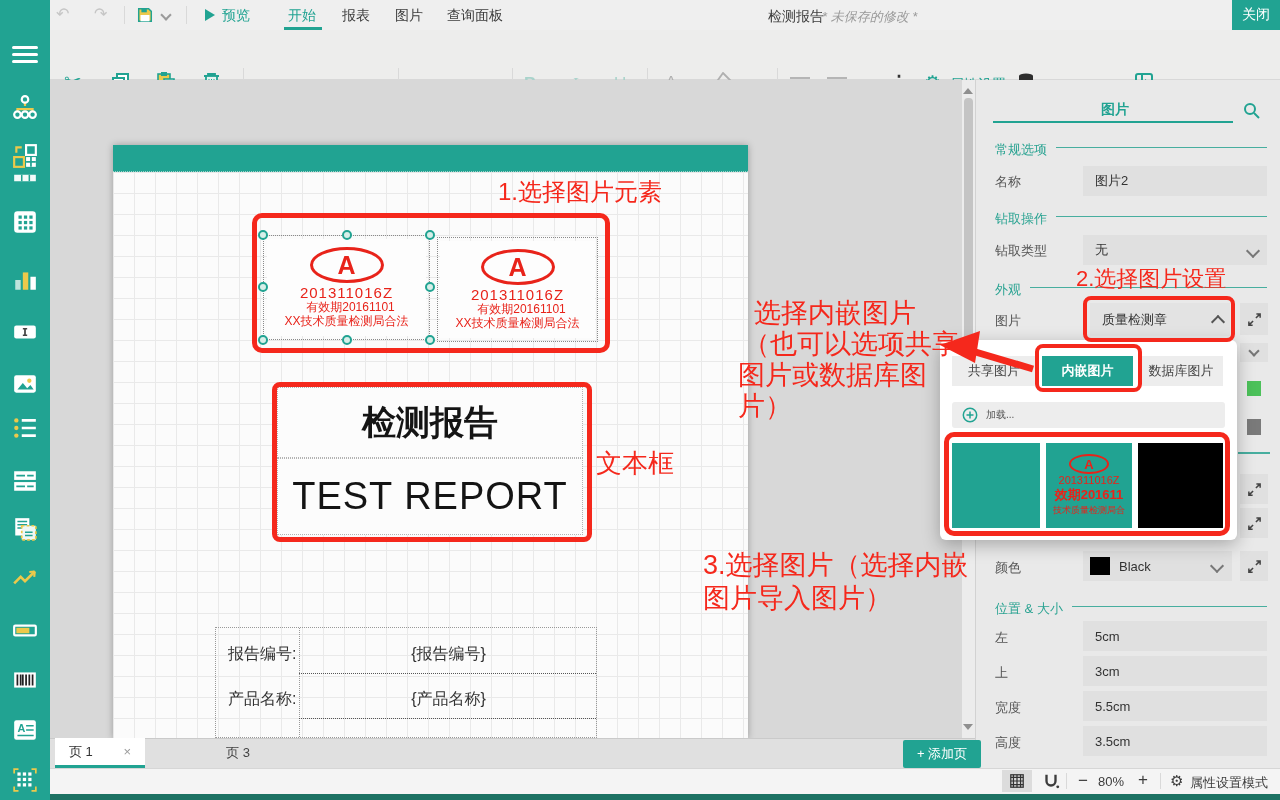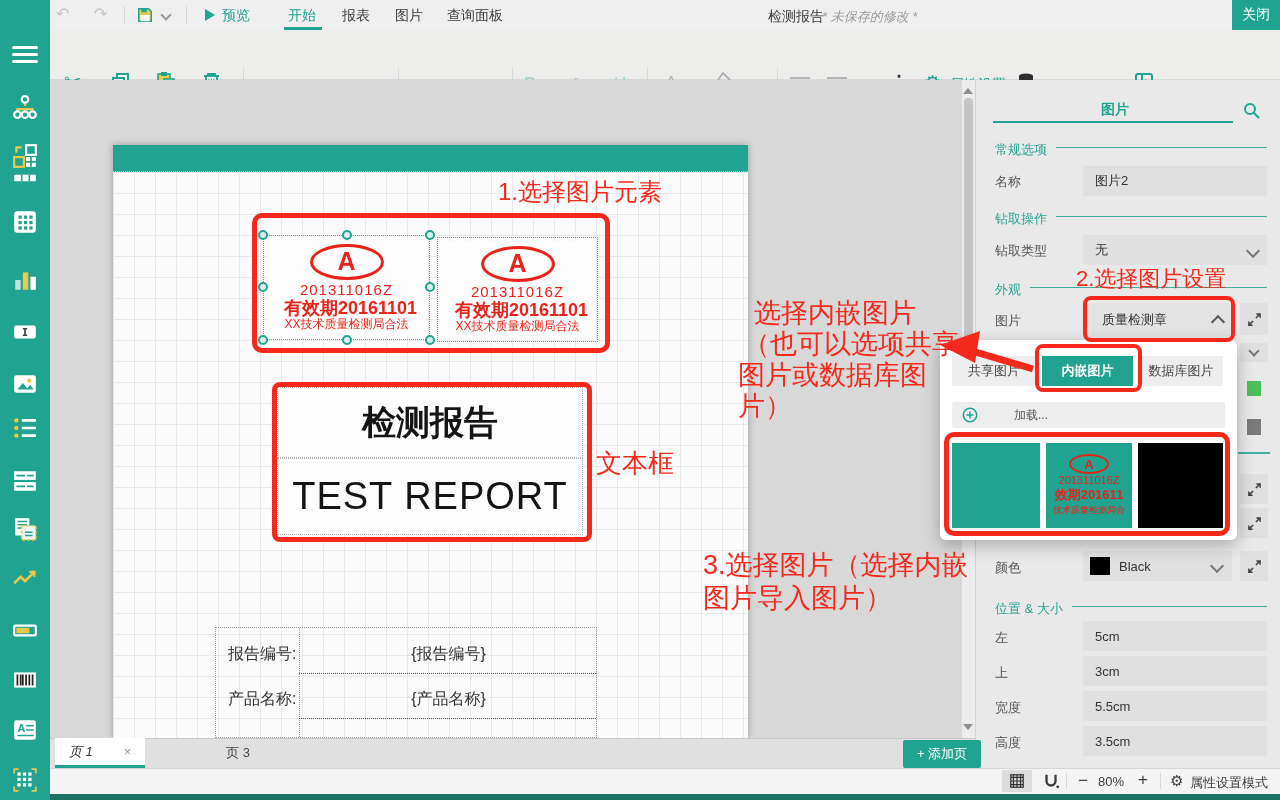--- a/index.html
+++ b/index.html
@@ -39,21 +39,21 @@
   .page-band{left:0;top:0;width:635px;height:27px;background:#21a392;border-bottom:1px dotted #9fd3ca;box-sizing:border-box;}
   .page-grid{left:0;top:27px;width:635px;height:567px;
     background-image:linear-gradient(#e9e9e9 1px,transparent 1px),linear-gradient(90deg,#e9e9e9 1px,transparent 1px);
     background-size:21px 21px;}
   .selrect{border:1px dotted #8a8a8a;box-sizing:border-box;}
   .handle{width:10px;height:10px;border:2px solid #21a392;background:#d8efe9;border-radius:50%;box-sizing:border-box;z-index:5;}
   .stamp{display:flex;flex-direction:column;align-items:center;justify-content:center;color:#e8231a;background:#fdfdfd;}
   .st-ellipse{width:74px;height:36px;border:3px solid #e8231a;border-radius:50%;display:flex;align-items:center;justify-content:center;box-sizing:border-box;}
   .st-letter{font-size:25px;font-weight:bold;line-height:1;}
   .st-serial{font-size:15px;letter-spacing:1px;margin-top:1px;}
-  .st-valid{font-size:18px;font-weight:bold;line-height:1.15;margin-left:8px;}
+  .st-valid{font-size:12px;font-weight:normal;line-height:1.15;margin-left:8px;}
   .st-agency{font-size:12px;line-height:1.1;white-space:nowrap;}
   .txtbox{background:#fcfcfc;border:1px dotted #b3b3b3;box-sizing:border-box;color:#141414;}
   .dtable{border:1px dotted #999;box-sizing:border-box;background:transparent;overflow:hidden;}
   .dot-line{border-top:1px dotted #555;height:0;}
   .dot-vline{border-left:1px dotted #999;width:0;}
   .cell-t{font-size:16px;color:#333;}
 
   
   .vscroll{left:962px;top:80px;width:13px;height:658px;background:#ececec;}
   .vthumb{left:2px;top:18px;width:9px;height:420px;background:#c4c4c4;border-radius:4px;}
@@ -77,21 +77,21 @@
          box-shadow:0 5px 18px rgba(0,0,0,.28);z-index:30;}
   .pp-tab{height:30px;font-size:13px;color:#444;background:#ededed;}
   .pp-tab.active{background:#21a392;color:#fff;font-weight:bold;}
   .thumb{width:88px;height:85px;}
   .mini-stamp{display:flex;flex-direction:column;align-items:center;justify-content:center;color:#e8231a;background:#21a392;}
   .ms-ellipse{width:40px;height:20px;border:2px solid #e8231a;border-radius:50%;display:flex;align-items:center;justify-content:center;box-sizing:border-box;}
 
   
   .pagebar{left:50px;top:738px;width:925px;height:30px;background:#e0e0e0;border-top:1px solid #cacaca;box-sizing:border-box;}
   .ptab{top:738px;height:30px;font-size:13px;color:#444;}
-  .ptab.active{background:#fff;border-bottom:3px solid #21a392;box-sizing:border-box;color:#333;font-style:italic;}
+  .ptab.active{background:#fff;border-bottom:3px solid #21a392;box-sizing:border-box;color:#333;}
   .addpage{left:903px;top:740px;width:78px;height:28px;background:#21a392;color:#fff;font-size:13px;border-radius:2px;}
 
   
   .statusbar{left:50px;top:768px;width:1230px;height:26px;background:#f4f4f4;border-top:1px solid #d6d6d6;box-sizing:border-box;}
   .sb-t{font-size:13px;color:#3c3c3c;}
   .darkstrip{left:0;top:794px;width:1280px;height:6px;background:#1d7263;}
 
   
   .overlay{left:0;top:0;width:1056px;height:800px;z-index:60;pointer-events:none;}
   .redbox{border:5px solid #f5281c;border-radius:10px;box-sizing:border-box;}
@@ -308,21 +308,21 @@
 
   <div class="abs popup">
     <div class="abs pp-tab ctr" style="left:12px;top:16px;width:84px;">共享图片</div>
     <div class="abs pp-tab active ctr" style="left:102px;top:16px;width:91px;">内嵌图片</div>
     <div class="abs pp-tab ctr" style="left:199px;top:16px;width:84px;">数据库图片</div>
     <div class="abs flexc" style="left:12px;top:62px;width:273px;height:26px;background:#ededed;border-radius:3px;">
       <svg style="margin:0 8px 0 10px;" width="16" height="16" viewBox="0 0 16 16">
         <circle cx="8" cy="8" r="6.7" fill="none" stroke="#21a392" stroke-width="1.5"></circle>
         <path d="M8 4.5v7M4.5 8h7" stroke="#21a392" stroke-width="1.5"></path>
       </svg>
-      <span style="font-size:12px;color:#555;margin-left:28px;">加载...</span>
+      <span style="font-size:10px;color:#555;">加载...</span>
     </div>
     <div class="abs thumb" style="left:12px;top:103px;background:#21a392;"></div>
     <div class="abs thumb mini-stamp" style="left:106px;top:103px;width:86px;">
       <div class="ms-ellipse">
           <span style="font-size:13px;font-weight:bold;">A</span>
         </div>
       <span style="font-size:11px;">201311016Z</span>
       <span style="font-size:13px;font-weight:bold;">效期201611</span>
       <span style="font-size:9px;white-space:nowrap;">技术质量检测局合</span>
     </div>

